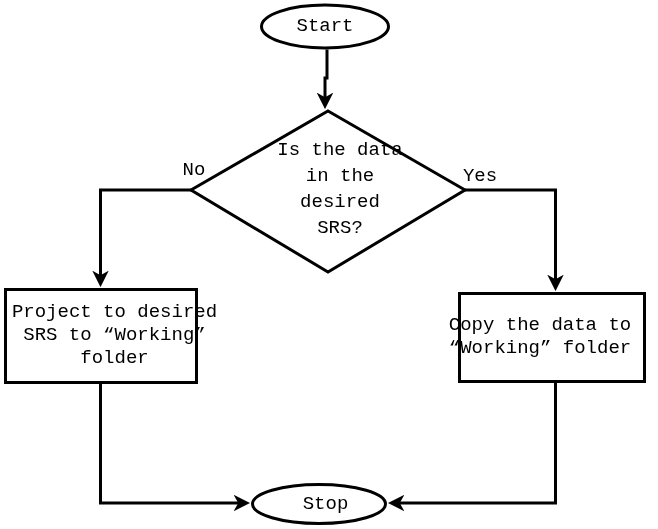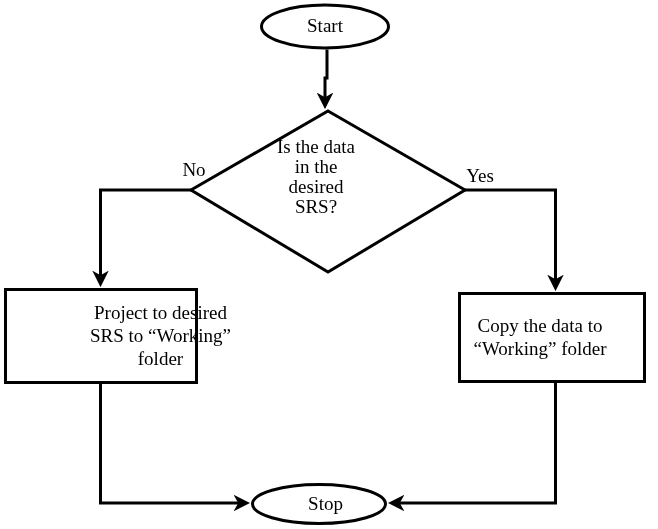--- a/index.html
+++ b/index.html
@@ -1,46 +1,45 @@
 <!DOCTYPE html>
 <html><head>
 <meta charset="utf-8">
 <style>
   html, body { margin: 0; padding: 0; background: #ffffff; }
   .canvas {
     position: relative;
     width: 658px;
     height: 529px;
     background: #ffffff;
-    font-family: Liberation Serif, serif;
+    font-family: Liberation Mono, monospace;
     color: #000000;
     overflow: hidden;
   }
   .diagram-svg {
     position: absolute;
     left: 0; top: 0;
     width: 658px; height: 529px;
   }
   .lbl {
     position: absolute;
     font-size: 19px;
     line-height: 24px;
     text-align: center;
     white-space: pre-line;
     color: #000000;
   }
   .lbl-start    { left: 261px; top: 14px;  width: 128px; }
-  .lbl-decision { left: 228px; top: 137px; width: 176px; line-height: 20px; }
+  .lbl-decision { left: 252px; top: 137px; width: 176px; line-height: 26px; }
   .lbl-no       { left: 172px; top: 158px; width: 44px; text-align: center; }
   .lbl-yes      { left: 458px; top: 164px; width: 44px; }
   .lbl-proc-left {
     left: 5px; top: 289px; width: 219px; height: 93px;
     display: flex; align-items: center; justify-content: center;
     line-height: 23px;
-    margin-left: 46px;
   }
   .lbl-proc-right {
     left: 448px; top: 293px; width: 184px; height: 88px;
     display: flex; align-items: center; justify-content: center;
     line-height: 23px;
   }
   .lbl-stop { left: 253px; top: 492px; width: 145px; }
 </style>
 </head>
 <body>

